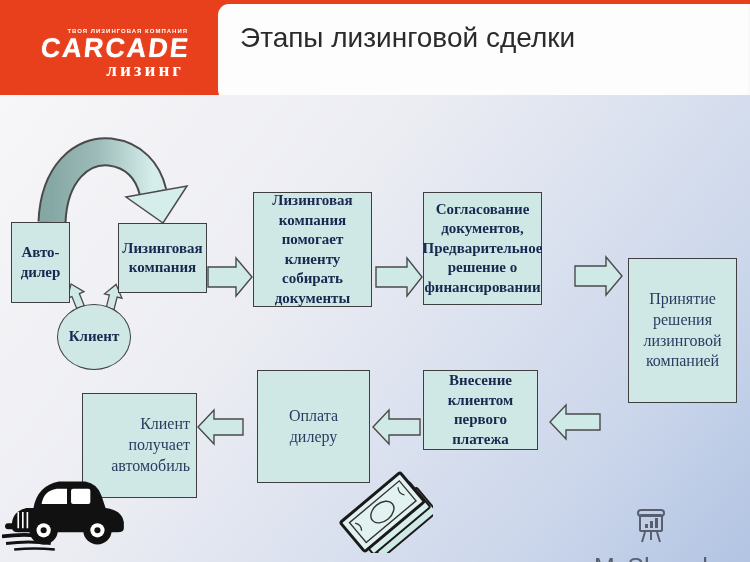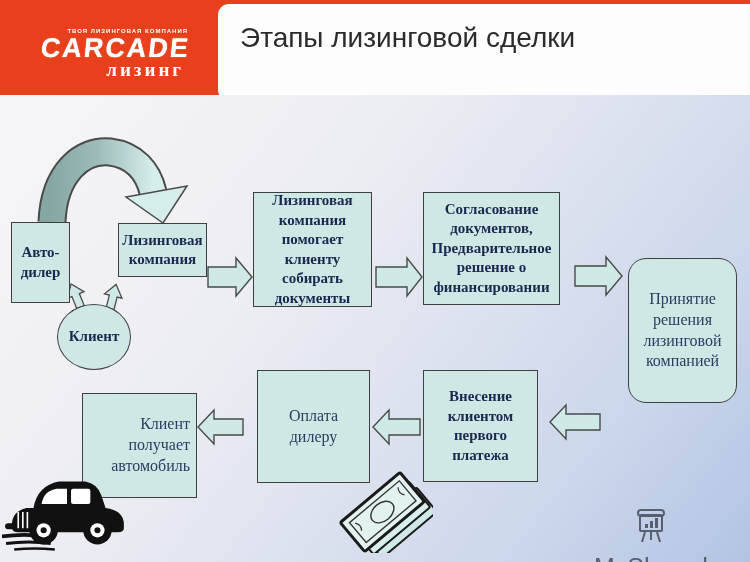--- a/index.html
+++ b/index.html
@@ -24,26 +24,26 @@
         background:linear-gradient(128deg,#f7f6f8 0%,#ecedf3 38%,#ccd7eb 78%,#b2c4e3 100%);}
   .arrows{position:absolute;left:0;top:0;width:750px;height:467px;}
 
   .node{position:absolute;background:#cfe8e6;border:1.5px solid #3f3f3f;
         display:flex;align-items:center;justify-content:center;text-align:center;
         font-family:"Liberation Serif", serif;line-height:1.3;box-sizing:border-box;}
   .node.bold{font-weight:bold;font-size:15px;color:#19284f;}
   .node.reg{font-weight:normal;font-size:16px;color:#2c3c60;}
 
   .n-auto{left:11px;top:127px;width:59px;height:81px;padding:2px;}
-  .n-leas{left:118px;top:128px;width:89px;height:54px;padding:2px;}
+  .n-leas{left:118px;top:128px;width:89px;height:70px;padding:2px;}
   .n-client{left:57px;top:209px;width:74px;height:66px;border-radius:50%;font-size:16px;}
   .n-help{left:253px;top:97px;width:119px;height:115px;padding:2px 8px;}
-  .n-agree{left:423px;top:97px;width:137px;height:113px;padding:2px 6px;}
-  .n-decide{left:628px;top:163px;width:109px;height:145px;padding:2px 6px;border-radius:18px;}
-  .n-pay1{left:423px;top:275px;width:115px;height:112px;padding:2px 14px;}
+  .n-agree{left:423px;top:97px;width:119px;height:113px;padding:2px 6px;}
+  .n-decide{left:628px;top:163px;width:109px;height:145px;padding:2px 6px;}
+  .n-pay1{left:423px;top:275px;width:115px;height:80px;padding:2px 14px;}
   .n-payd{left:257px;top:275px;width:113px;height:113px;padding:2px 14px;}
   .n-getcar{left:82px;top:298px;width:115px;height:105px;padding:2px 6px;text-align:right;}
 
   .clipart{position:absolute;}
   .car{left:2px;top:370px;width:132px;height:90px;}
   .money{left:333px;top:358px;width:100px;height:100px;}
 
   .watermark{position:absolute;left:594px;top:412px;display:flex;align-items:center;
              gap:6px;opacity:.8;flex-direction:column;}
   .watermark-text{font-size:25px;color:#3f4650;letter-spacing:0;}

